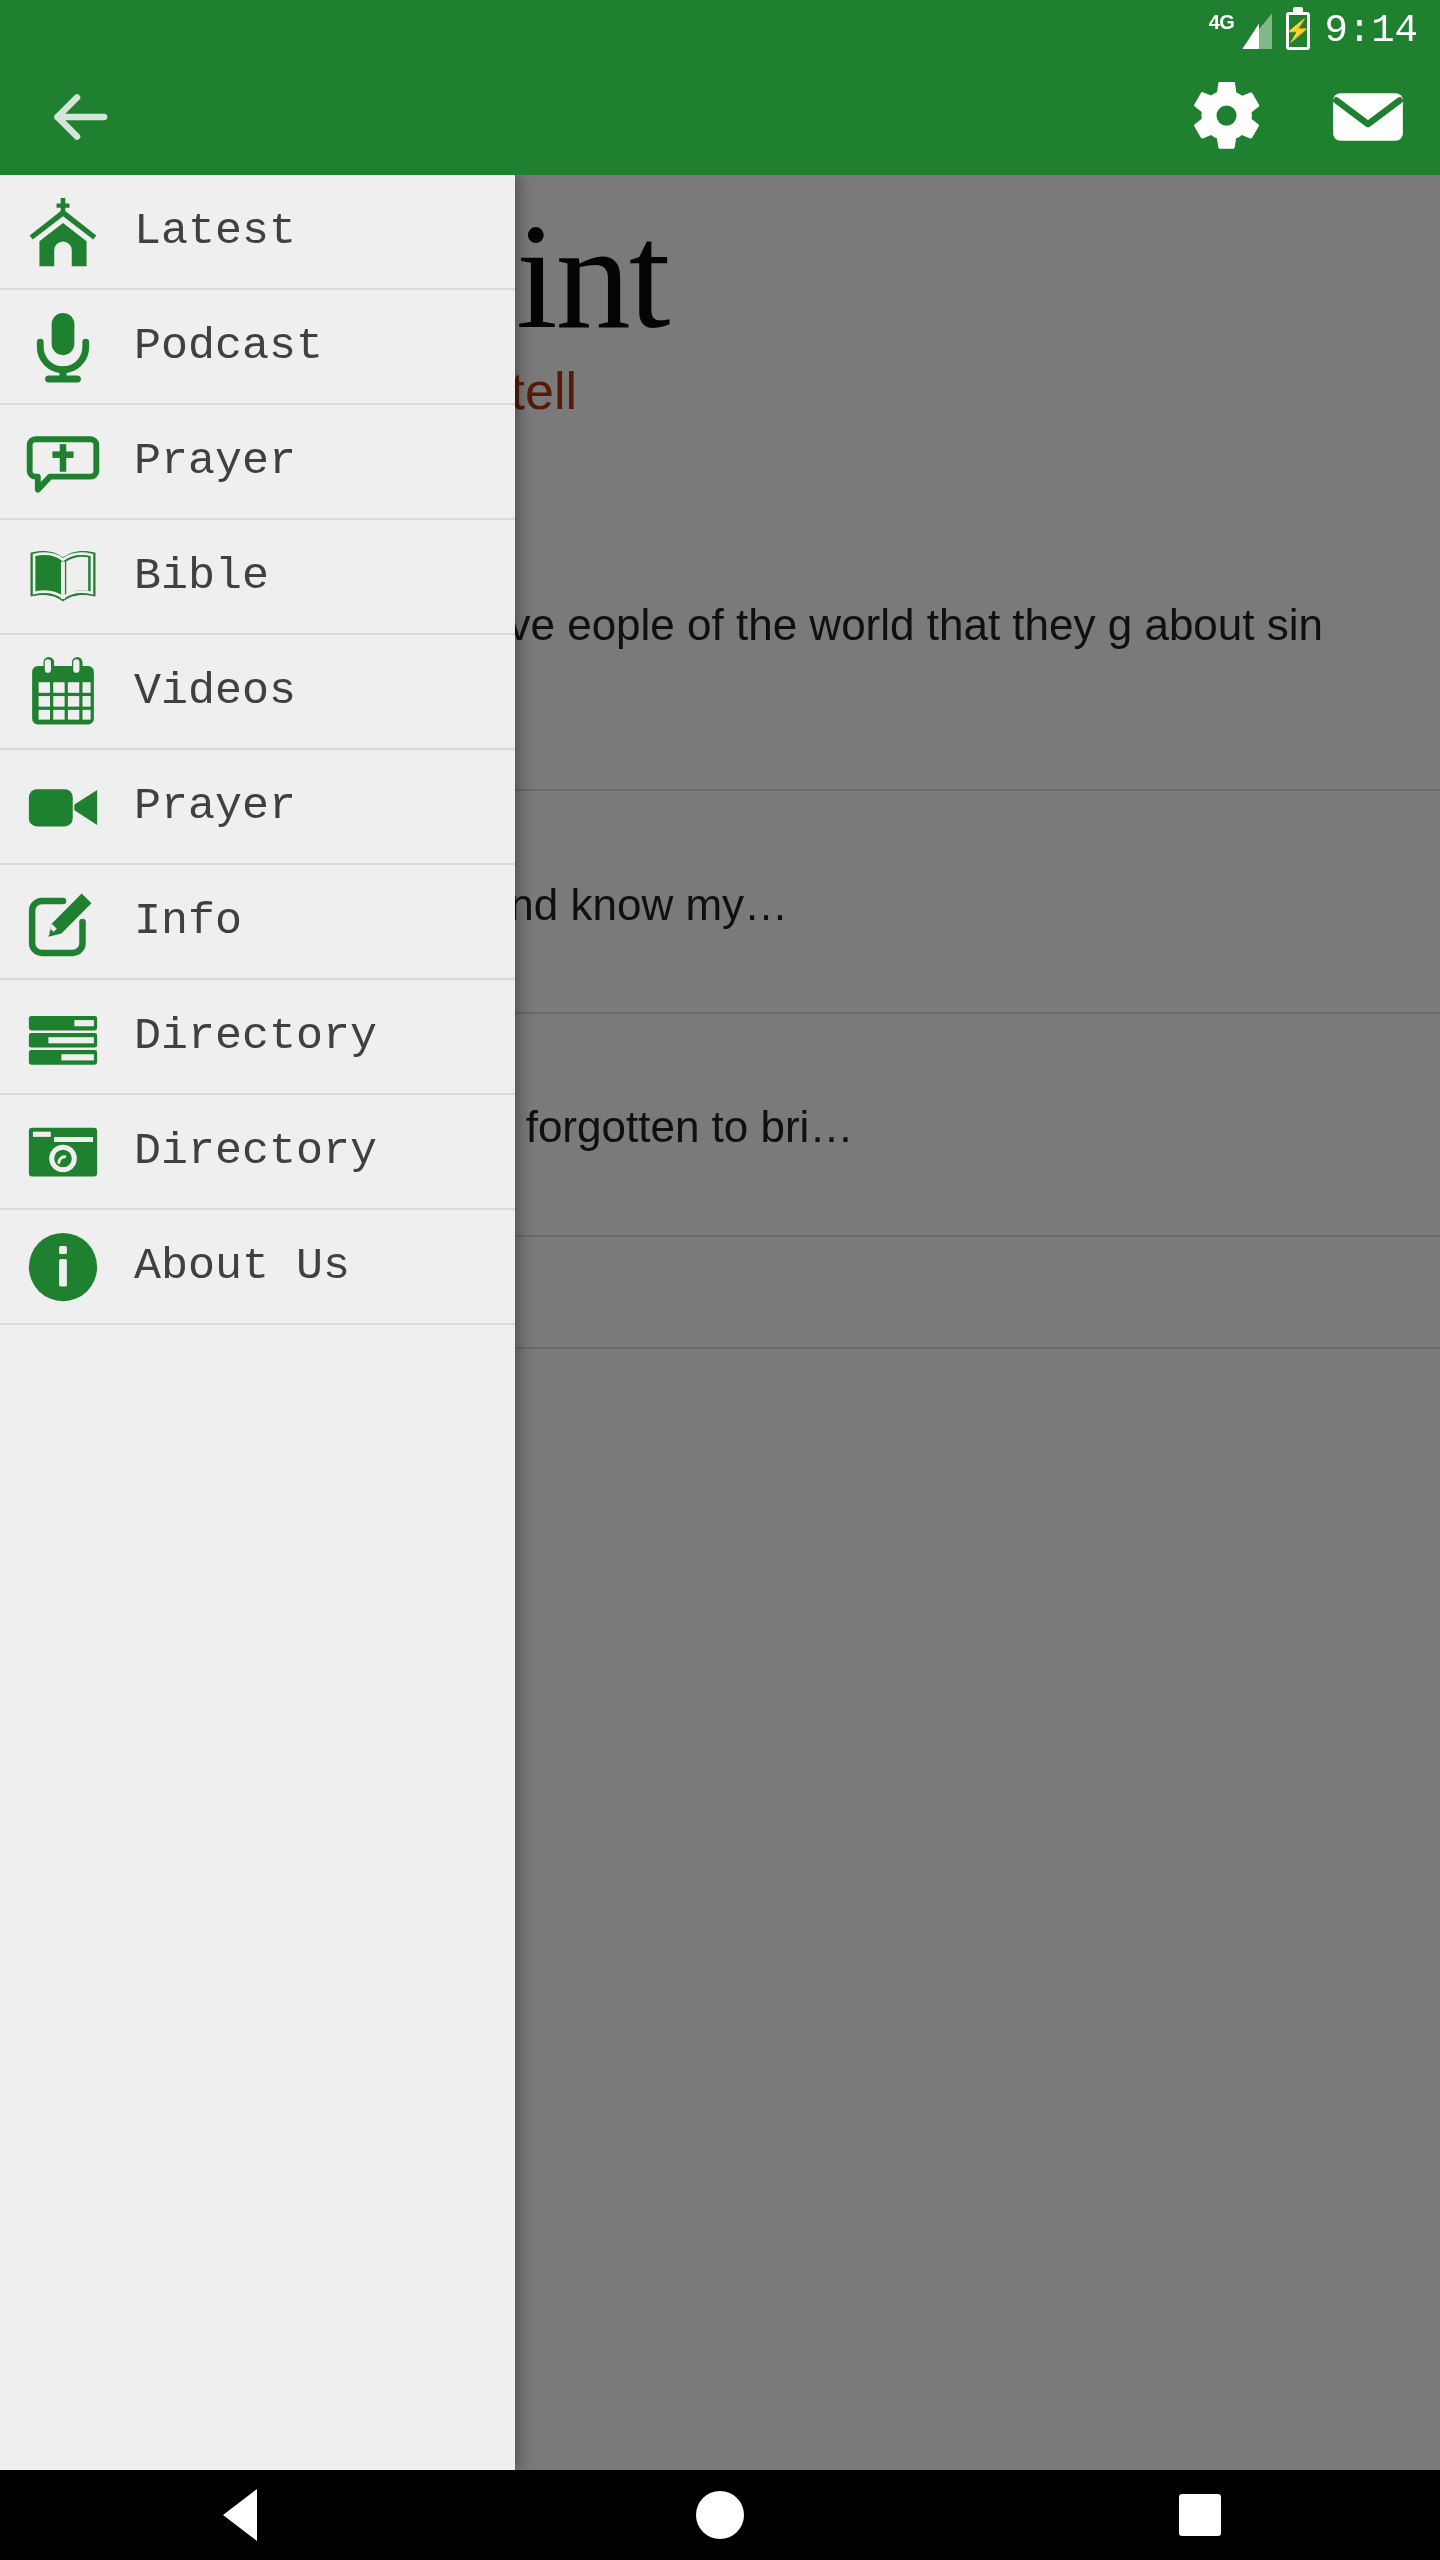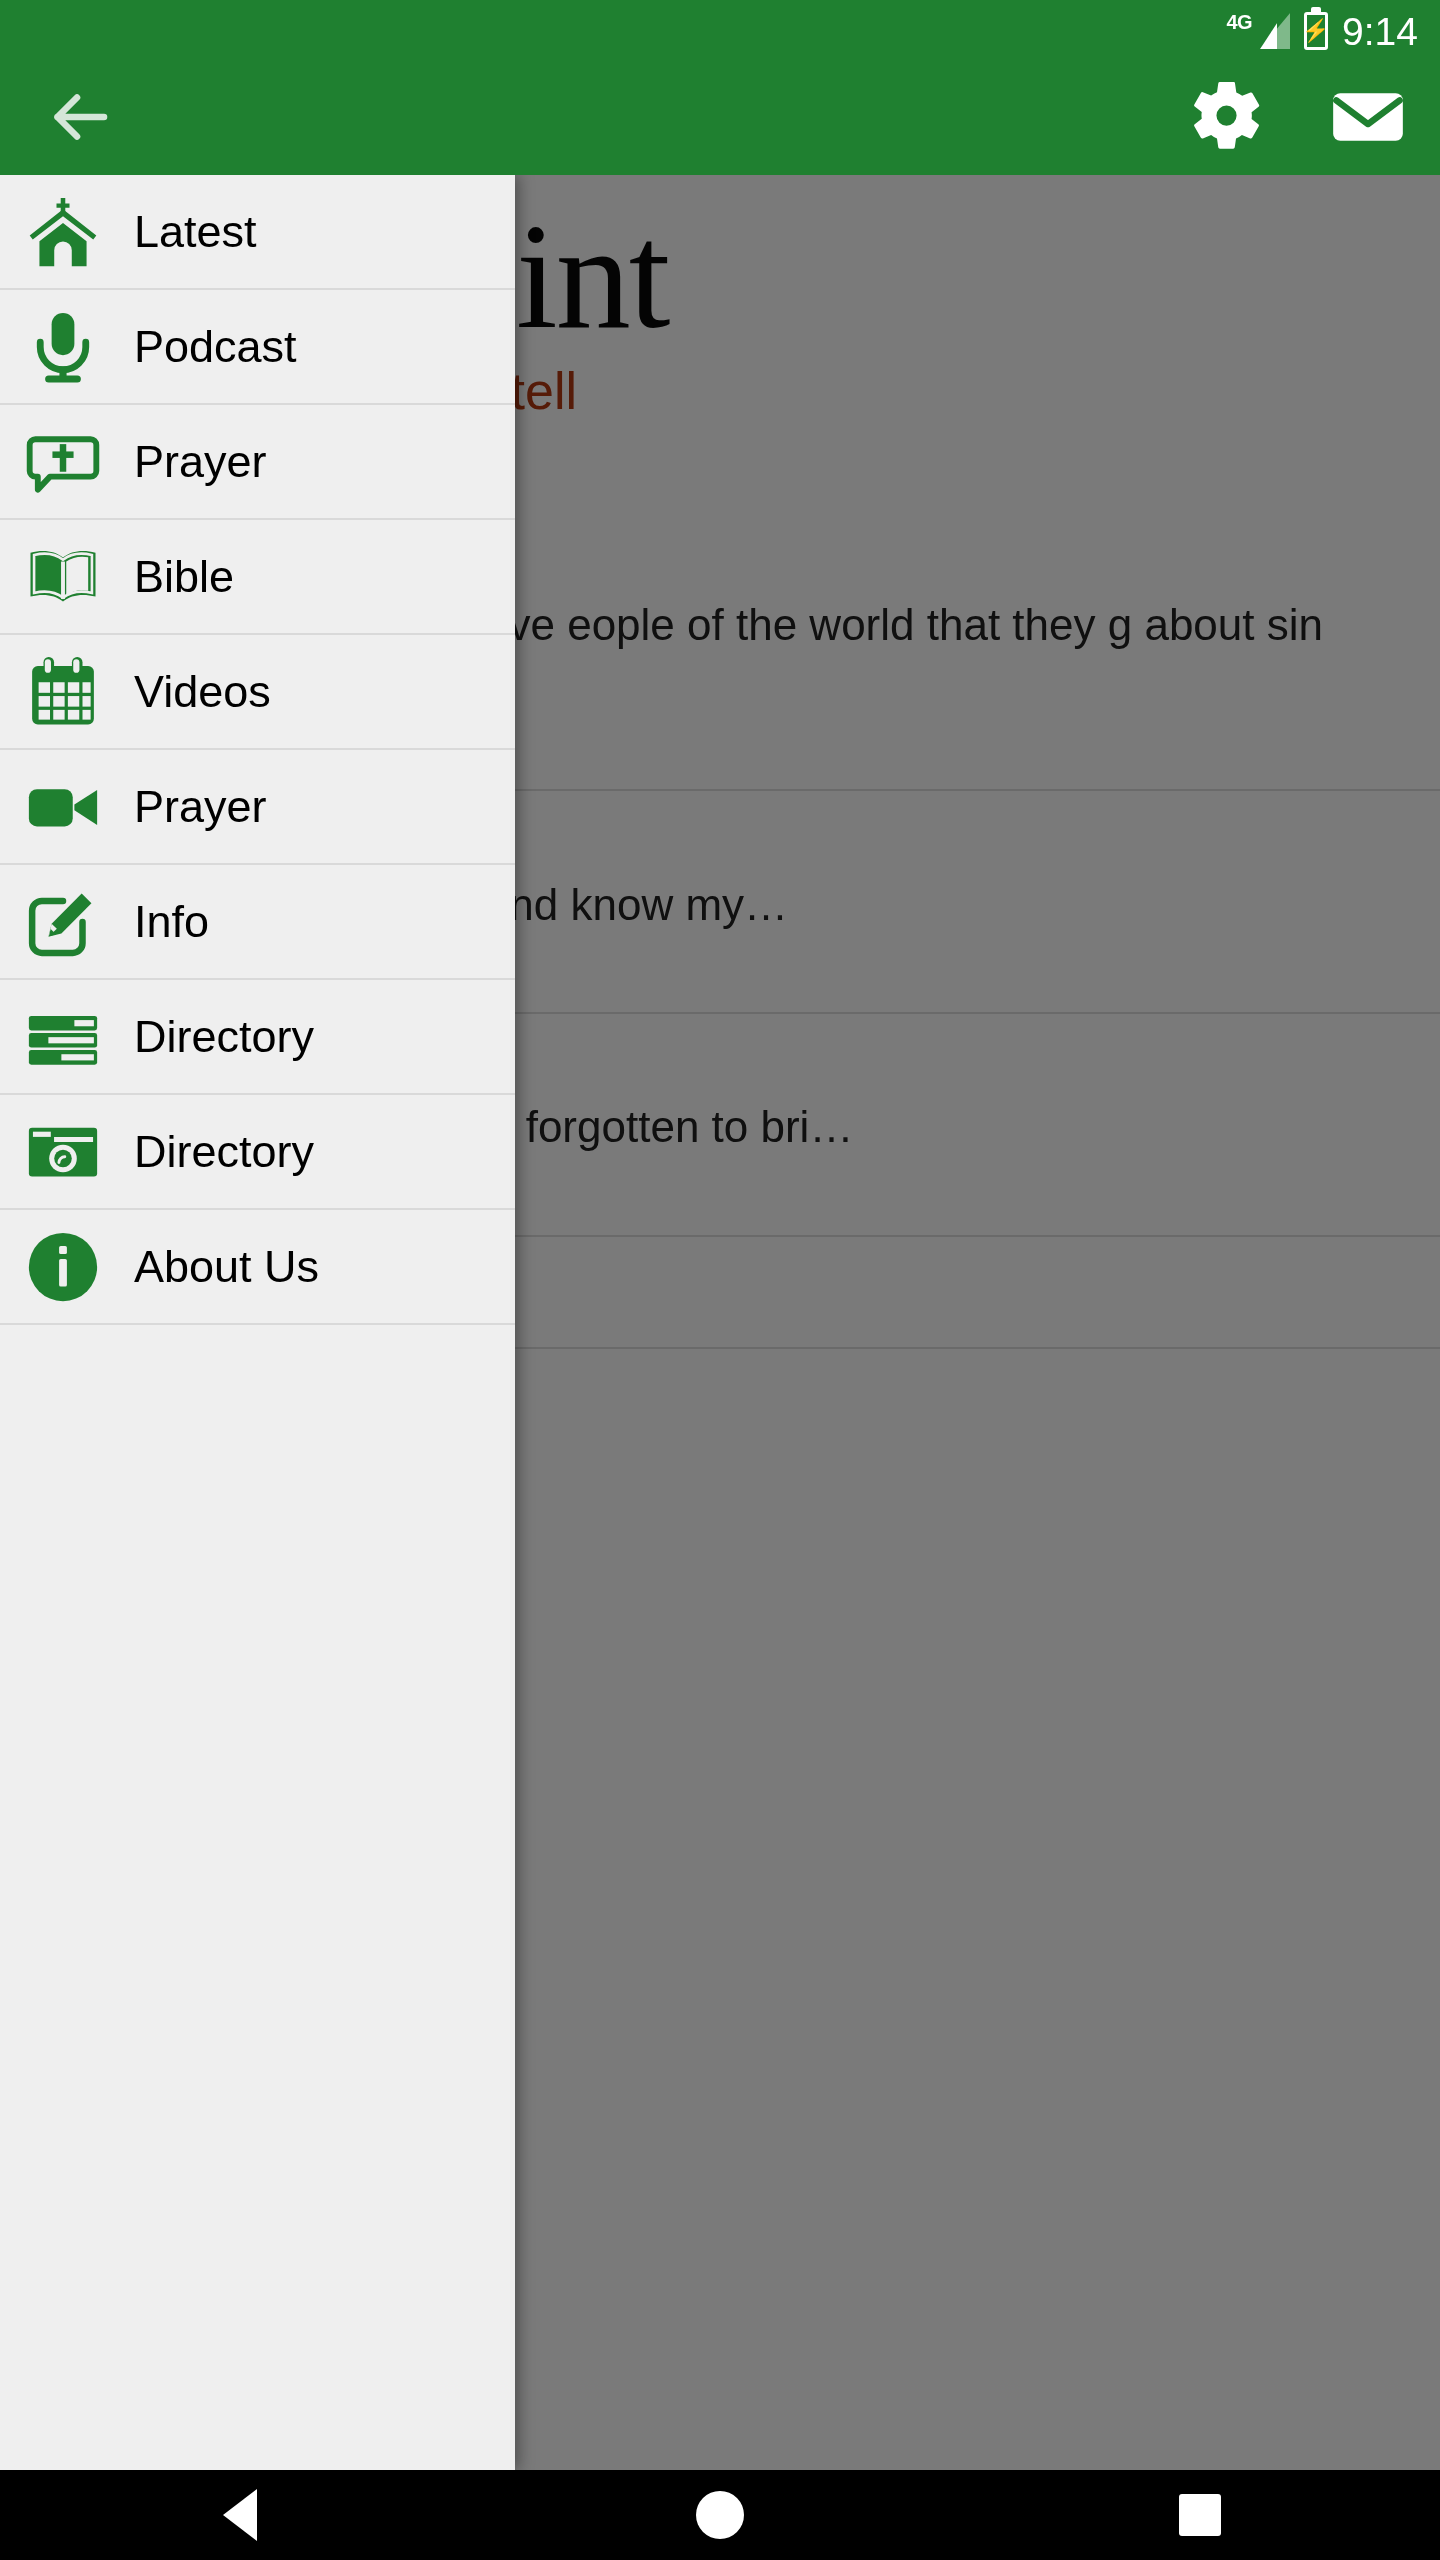--- a/index.html
+++ b/index.html
@@ -25,21 +25,21 @@
   .sig{ width:30px; height:36px; position:relative; }
   .sig .tri-bg{ position:absolute; inset:0;
      background:#7FB98A; clip-path:polygon(100% 0,100% 100%,0 100%); }
   .sig .tri-fg{ position:absolute; left:0; bottom:0; width:17px; height:26px;
      background:#fff; clip-path:polygon(100% 0,100% 100%,0 100%); }
   .batt{ width:24px; height:38px; border:3px solid #fff; border-radius:3px;
      position:relative; display:flex; align-items:center; justify-content:center; }
   .batt:before{ content:""; position:absolute; top:-8px; left:50%; transform:translateX(-50%);
      width:10px; height:5px; background:#fff; border-radius:2px 2px 0 0; }
   .batt .bolt{ font-size:22px; line-height:1; color:#fff; font-weight:bold; }
-  .sb-time{ font-size:39px; line-height:1; font-weight:normal; }
+  .sb-time{ font-size:39px; line-height:1; font-weight:normal;font-family:Liberation Mono, monospace; }
 
   
   .appbar{
     position:absolute; top:62px; left:0; width:1440px; height:113px;
     background:#1F8030; z-index:30;
   }
   .back-btn{
     position:absolute; left:40px; top:50%; transform:translateY(-50%);
     width:80px; height:80px; display:flex; align-items:center; justify-content:center;
   }
@@ -88,21 +88,21 @@
   }
   .drawer-item{
     position:relative; height:115px; display:flex; align-items:center;
     padding-left:24px; border-bottom:2px solid #d9d9d9;
   }
   .drawer-item:last-of-type{ border-bottom:2px solid #d9d9d9; }
   .di-icon{
     width:78px; height:78px; flex:0 0 78px;
     display:flex; align-items:center; justify-content:center; margin-right:32px;
   }
-  .di-label{ font-size:45px; color:#000000; line-height:1; }
+  .di-label{ font-size:45px; color:#404040; line-height:1;font-family:Liberation Mono, monospace; }
   .drawer-filler{ height:235px; }
 
   
   .navbar{
     position:absolute; left:0; bottom:0; width:1440px; height:90px;
     background:#000; z-index:50;
     display:flex; align-items:center; justify-content:space-around;
   }
   .nav-btn{ width:120px; height:90px; display:flex; align-items:center; justify-content:center; }
   .nav-tri{ width:0; height:0; border-top:26px solid transparent;

